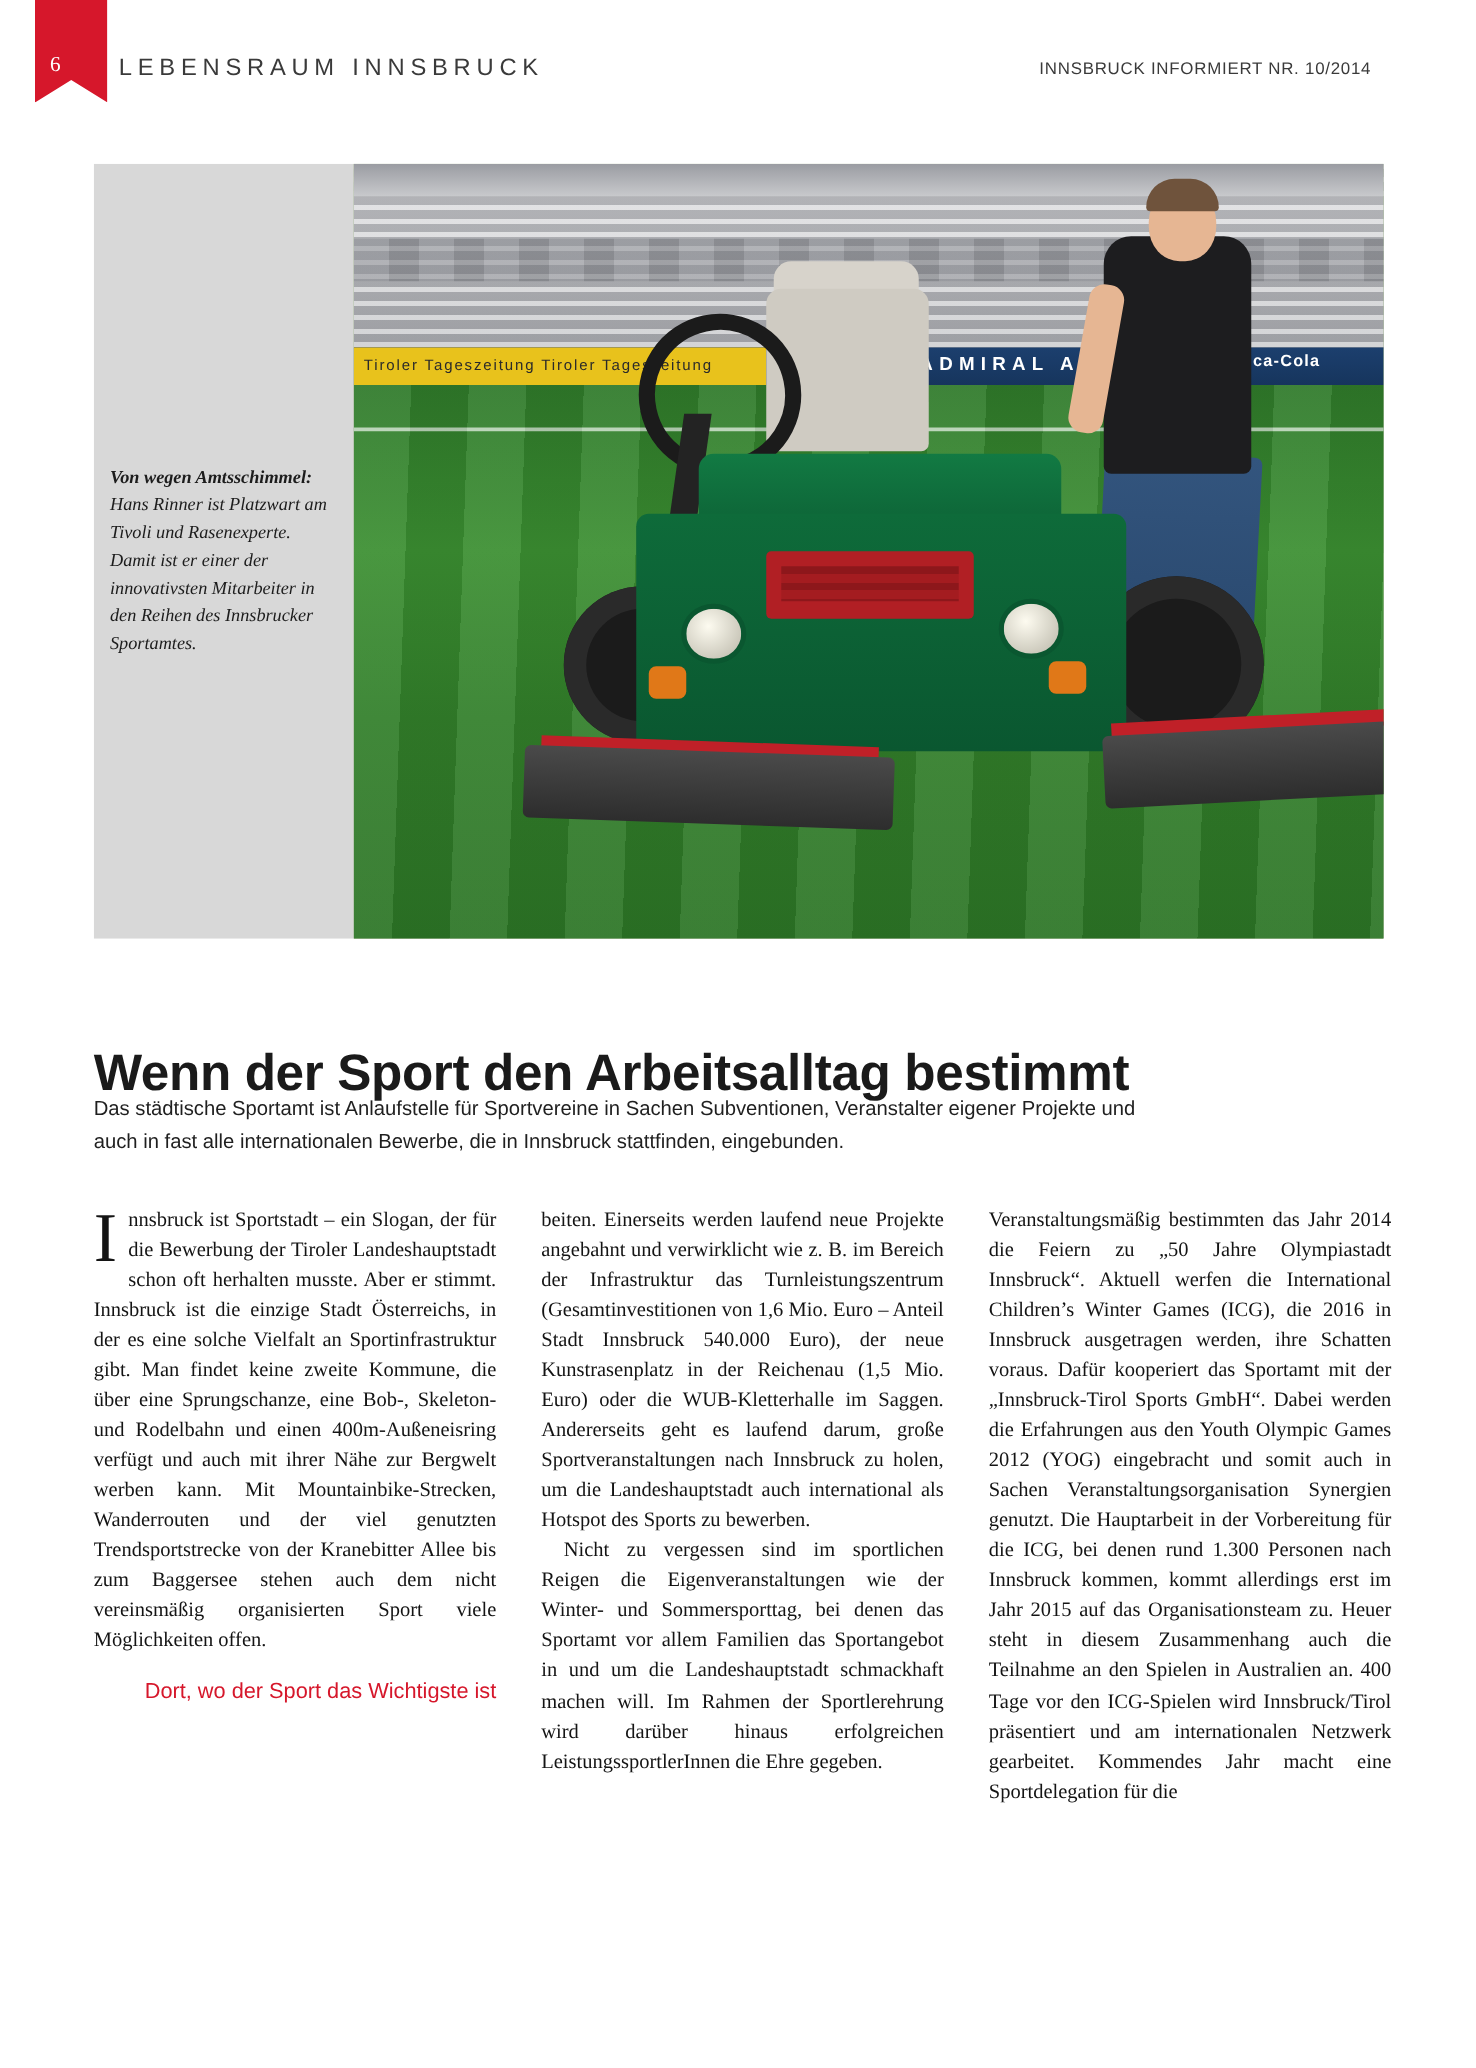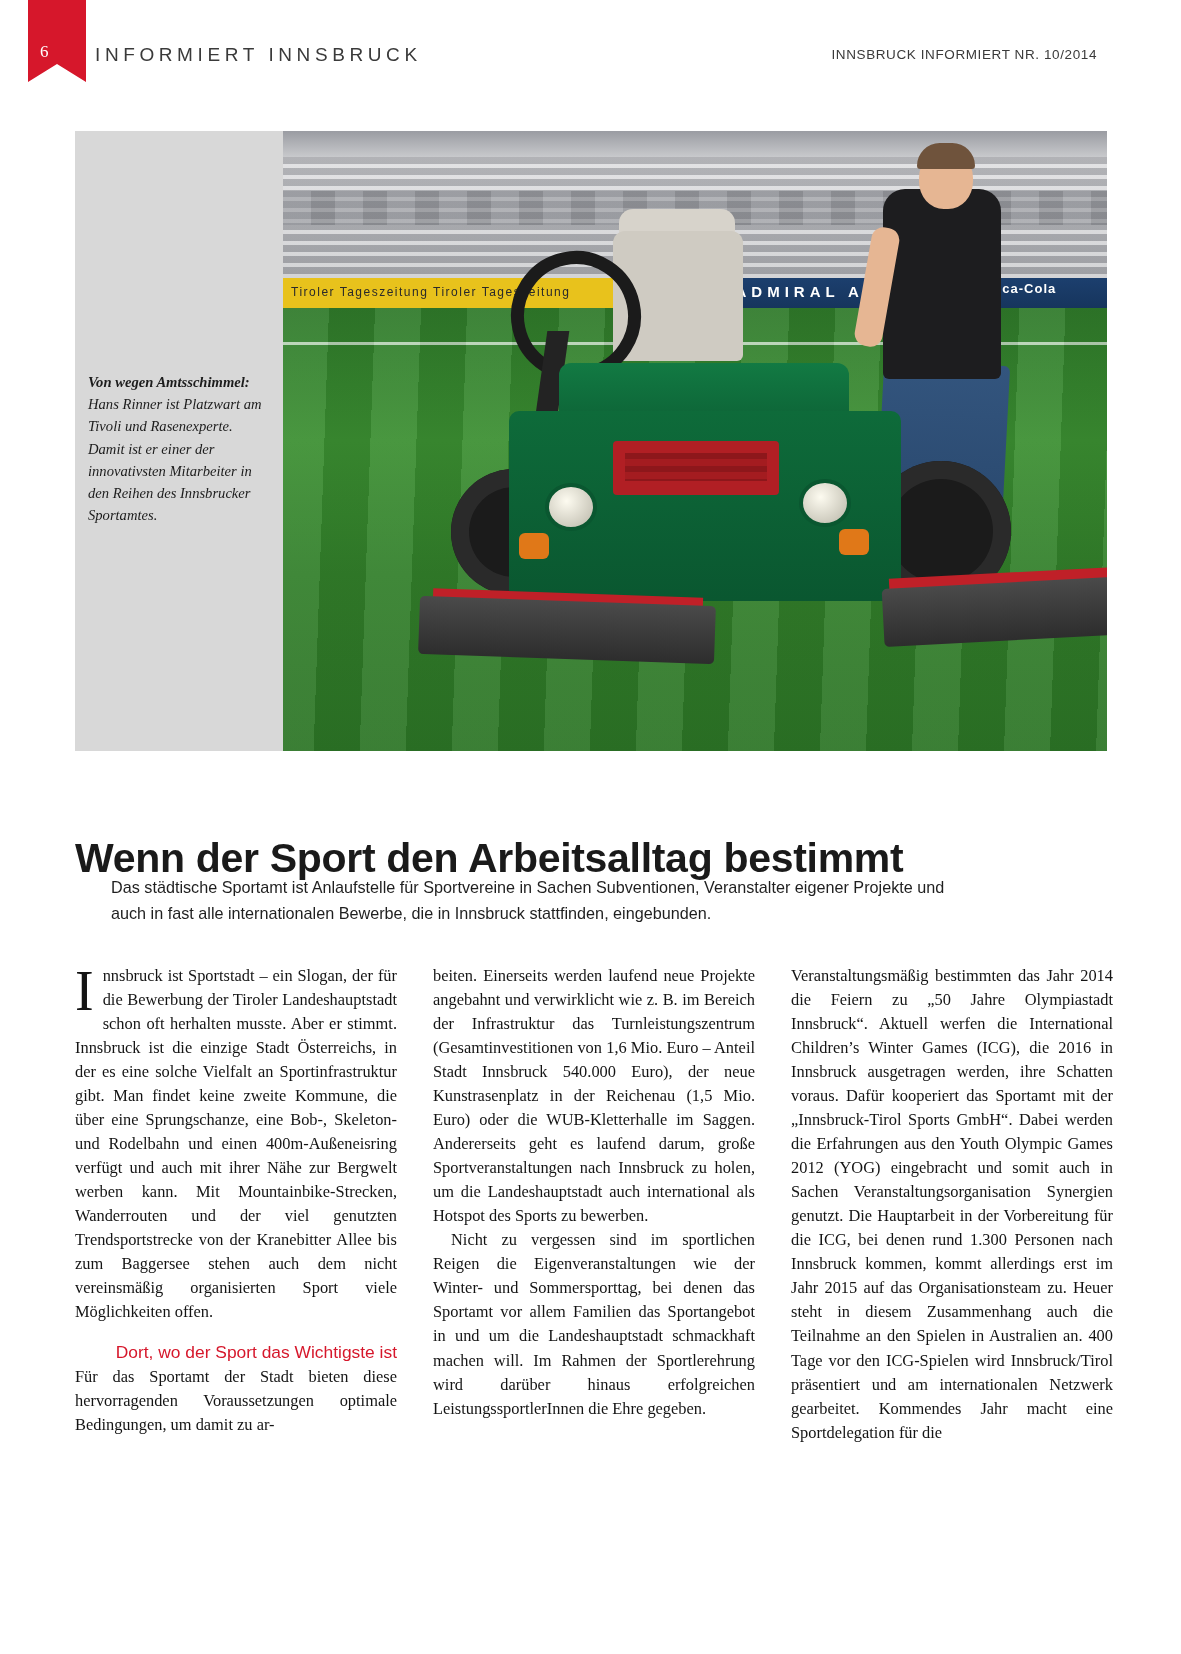--- a/index.html
+++ b/index.html
@@ -326,21 +326,20 @@
     letter-spacing: -0.3px;
   }
   .standfirst {
     position: absolute;
     top: 874px;
     left: 75px;
     width: 845px;
     font-size: 16.2px;
     line-height: 1.62;
     color: #1f1f1f;
-    margin-left: 36px;
   }
 
   
   .columns {
     position: absolute;
     top: 964px;
     left: 75px;
     width: 1040px;
     height: 610px;
     display: flex;
@@ -373,21 +372,21 @@
     line-height: 1.28;
     text-align: right;
   }
 </style>
 </head>
 <body>
 
 <div class="page-header">
   <div class="header-flag"></div>
   <div class="page-number">6</div>
-  <div class="header-section-title">INFORMIERT INNSBRUCK</div>
+  <div class="header-section-title">LEBENSRAUM INNSBRUCK</div>
   <div class="header-issue">INNSBRUCK INFORMIERT NR. 10/2014</div>
 </div>
 
 <div class="photo-block">
 
   <div class="caption-panel">
     <div class="caption-text"><b>Von wegen Amtsschimmel:</b> <span>Hans Rinner ist Platzwart am Tivoli und Rasenexperte. Damit ist er einer der innovativsten Mitarbeiter in den Reihen des Innsbrucker Sportamtes.</span></div>
   </div>
 
   <div class="photo">
@@ -429,21 +428,20 @@
 
 <h1 class="headline">Wenn der Sport den Arbeitsalltag bestimmt</h1>
 <div class="standfirst">Das städtische Sportamt ist Anlaufstelle für Sportvereine in Sachen Subventionen, Veranstalter eigener Projekte und auch in fast alle internationalen Bewerbe, die in Innsbruck stattfinden, eingebunden.</div>
 
 <div class="columns">
 
   <div class="column">
     <p><span class="dropcap">I</span><span>nnsbruck ist Sportstadt – ein Slogan, der für die Bewerbung der Tiroler Landeshauptstadt schon oft herhalten musste. Aber er stimmt. Innsbruck ist die einzige Stadt Österreichs, in der es eine solche Vielfalt an Sportinfrastruktur gibt. Man findet keine zweite Kommune, die über eine Sprungschanze, eine Bob-, Skeleton- und Rodelbahn und einen 400m-Außeneisring verfügt und auch mit ihrer Nähe zur Bergwelt werben kann. Mit Mountainbike-Strecken, Wanderrouten und der viel genutzten Trendsportstrecke von der Kranebitter Allee bis zum Baggersee stehen auch dem nicht vereinsmäßig organisierten Sport viele Möglichkeiten offen.</span></p>
     <div class="subhead">Dort, wo der Sport
 das Wichtigste ist</div>
-    <p style="text-indent:0">Für das Sportamt der Stadt bieten diese hervorragenden Voraussetzungen optimale Bedingungen, um damit zu ar-</p>
   </div>
 
   <div class="column">
     <p>beiten. Einerseits werden laufend neue Projekte angebahnt und verwirklicht wie z. B. im Bereich der Infrastruktur das Turnleistungszentrum (Gesamtinvestitionen von 1,6 Mio. Euro – Anteil Stadt Innsbruck 540.000 Euro), der neue Kunstrasenplatz in der Reichenau (1,5 Mio. Euro) oder die WUB-Kletterhalle im Saggen. Andererseits geht es laufend darum, große Sportveranstaltungen nach Innsbruck zu holen, um die Landeshauptstadt auch international als Hotspot des Sports zu bewerben.</p>
     <p>Nicht zu vergessen sind im sportlichen Reigen die Eigenveranstaltungen wie der Winter- und Sommersporttag, bei denen das Sportamt vor allem Familien das Sportangebot in und um die Landeshauptstadt schmackhaft machen will. Im Rahmen der Sportlerehrung wird darüber hinaus erfolgreichen LeistungssportlerInnen die Ehre gegeben.</p>
   </div>
 
   <div class="column">
     <p>Veranstaltungsmäßig bestimmten das Jahr 2014 die Feiern zu „50 Jahre Olympiastadt Innsbruck“. Aktuell werfen die International Children’s Winter Games (ICG), die 2016 in Innsbruck ausgetragen werden, ihre Schatten voraus. Dafür kooperiert das Sportamt mit der „Innsbruck-Tirol Sports GmbH“. Dabei werden die Erfahrungen aus den Youth Olympic Games 2012 (YOG) eingebracht und somit auch in Sachen Veranstaltungsorganisation Synergien genutzt. Die Hauptarbeit in der Vorbereitung für die ICG, bei denen rund 1.300 Personen nach Innsbruck kommen, kommt allerdings erst im Jahr 2015 auf das Organisationsteam zu. Heuer steht in diesem Zusammenhang auch die Teilnahme an den Spielen in Australien an. 400 Tage vor den ICG-Spielen wird Innsbruck/Tirol präsentiert und am internationalen Netzwerk gearbeitet. Kommendes Jahr macht eine Sportdelegation für die</p>
   </div>

